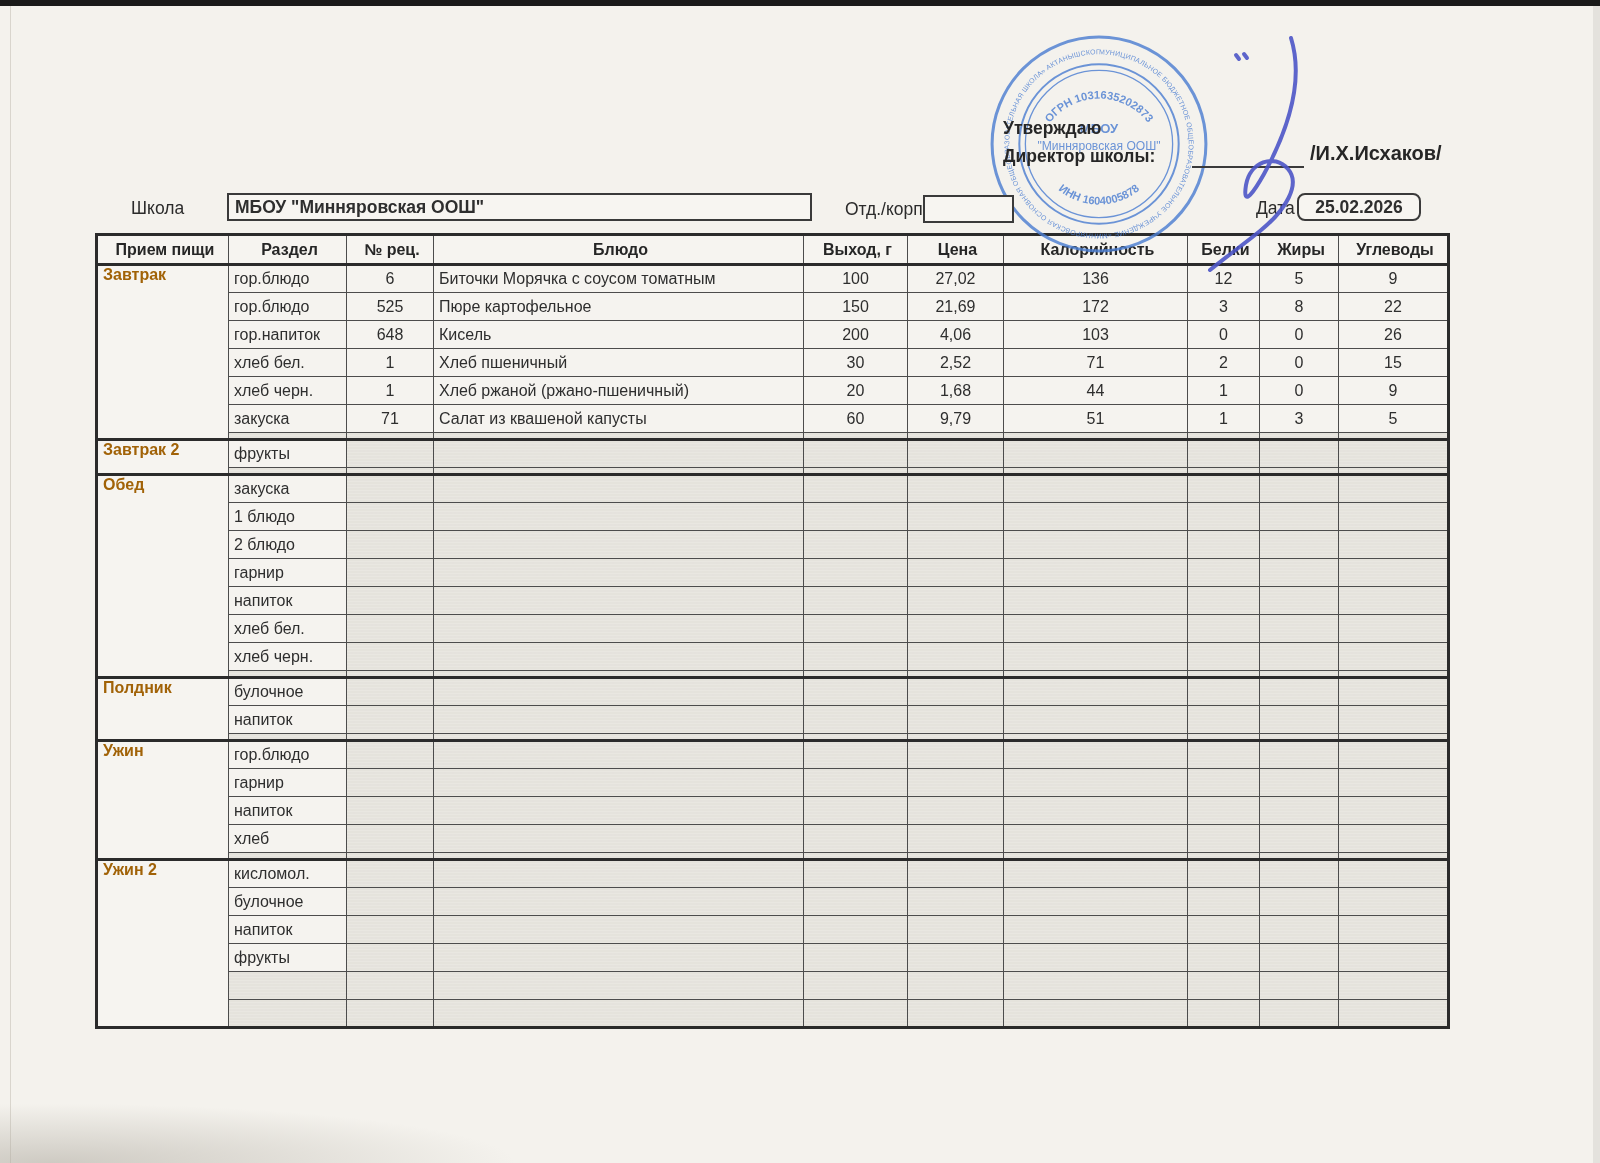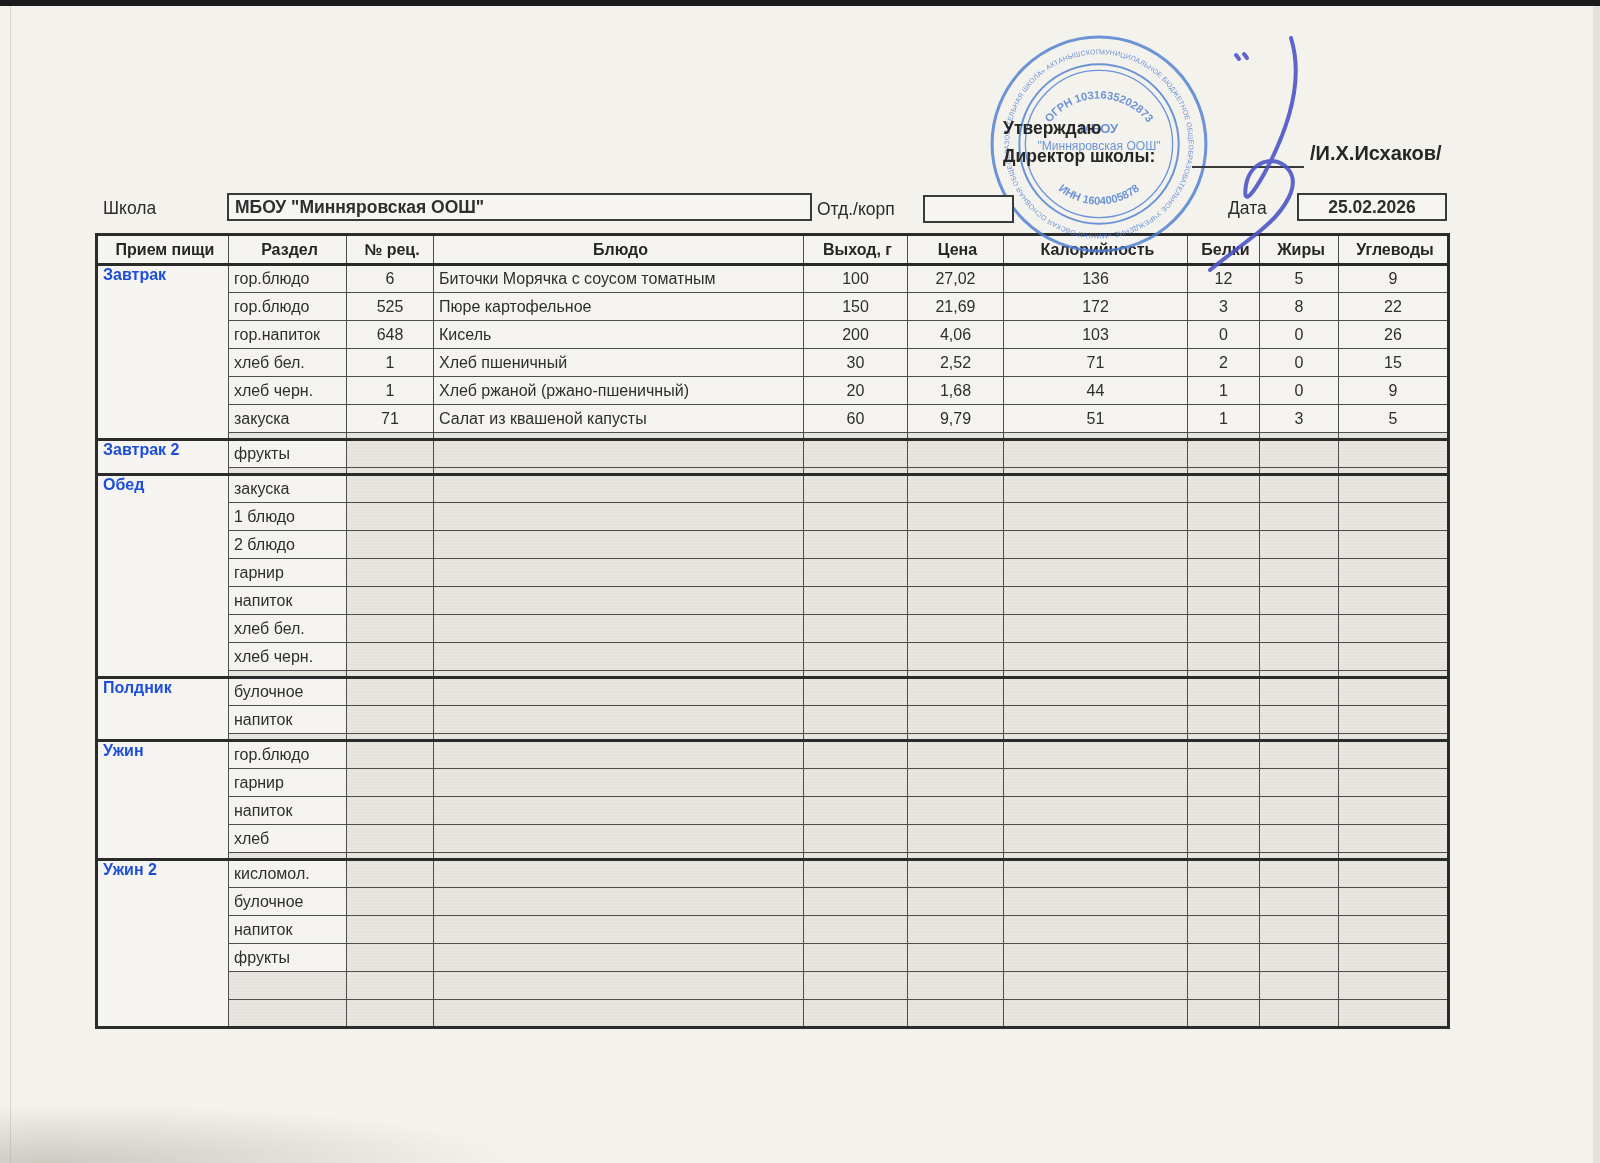--- a/index.html
+++ b/index.html
@@ -18,39 +18,39 @@
   
   .stamp{position:absolute;left:983px;top:28px;width:232px;height:232px;opacity:.82;z-index:2;}
   .stamp text{fill:#4d7fd2;font-family:"Liberation Sans",sans-serif;}
   .approval{position:absolute;left:1003px;top:114px;z-index:3;font-weight:bold;font-size:17.5px;color:#262626;line-height:28px;}
   .director-name{position:absolute;left:1310px;top:142px;z-index:3;font-weight:bold;font-size:20px;color:#262626;}
   .sig-line{position:absolute;left:1192px;top:166px;width:112px;height:2px;background:#3a3a3a;z-index:3;}
   .signature{position:absolute;left:1150px;top:22px;width:200px;height:262px;z-index:4;}
   .signature path{stroke:#4d55c6;stroke-width:4;fill:none;stroke-linecap:round;opacity:.9;}
 
   
-  .fieldlabel{position:absolute;font-size:17.5px;color:#2b2b2b;z-index:3;}
+  .fieldlabel{position:absolute;font-size:17.5px;color:#2b2b2b;z-index:3;margin-left:28px;}
   .fieldbox{position:absolute;border:2px solid #3a3a3a;background:#f7f5f1;box-sizing:border-box;
     font-size:17.5px;display:flex;align-items:center;z-index:3;}
   .school-box{left:227px;top:193px;width:585px;height:28px;font-weight:bold;padding-left:6px;}
   .dept-box{left:923px;top:195px;width:91px;height:28px;}
-  .date-box{left:1297px;top:193px;width:150px;height:28px;font-weight:bold;justify-content:center;}
+  .date-box{left:1297px;top:193px;width:124px;height:28px;font-weight:bold;justify-content:center;border-radius:8px;}
 
   
   .menu-wrap{position:absolute;left:95px;top:233px;z-index:1;}
   table.menu{border-collapse:collapse;table-layout:fixed;width:1352px;
     border:3px solid #2b2b2b;background:#f5f3ef;font-size:16px;}
   table.menu th,table.menu td{border:1.6px solid #4c4c4c;padding:0 5px;overflow:hidden;white-space:nowrap;box-sizing:border-box;}
   table.menu thead{border-bottom:3px solid #2b2b2b;}
   table.menu thead tr{height:30px;}
   table.menu th{font-weight:bold;text-align:center;background:#f6f4f0;color:#262626;padding-left:9px;}
   table.menu tbody{border-top:3px solid #2b2b2b;border-bottom:3px solid #2b2b2b;}
   tr.data{height:28px;}
   tr.spacer{height:7px;}
-  td.meal{font-weight:bold;vertical-align:top;padding-top:3px;background:#f6f4f0;color:#1d4ed8;}
+  td.meal{font-weight:bold;vertical-align:top;padding-top:3px;background:#f6f4f0;color:#a16207;}
   td.razdel,td.dish{text-align:left;}
   td.num,td.out,td.price,td.kcal,td.prot,td.fat,td.carb{text-align:center;}
   td.shade{background:#e9e7e1;
     background-image:repeating-linear-gradient(180deg, rgba(110,105,96,.07) 0 1px, rgba(0,0,0,0) 1px 3px);}
 </style>
 </head>
 <body>
 
 <div class="page">
   <div class="scan-top-edge"></div>

